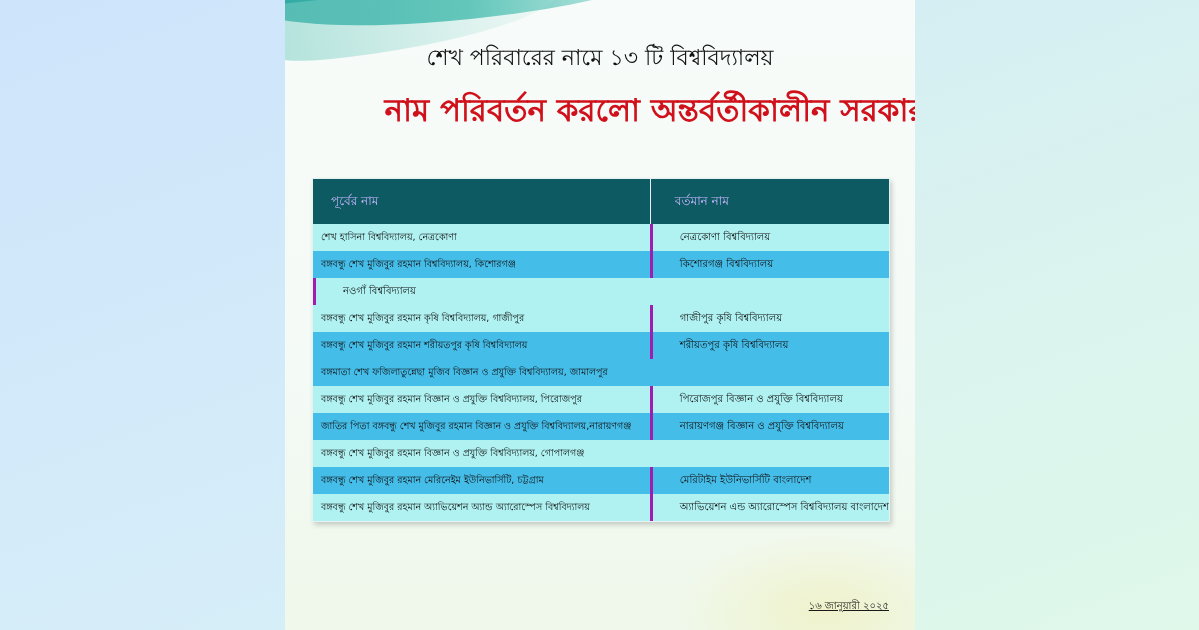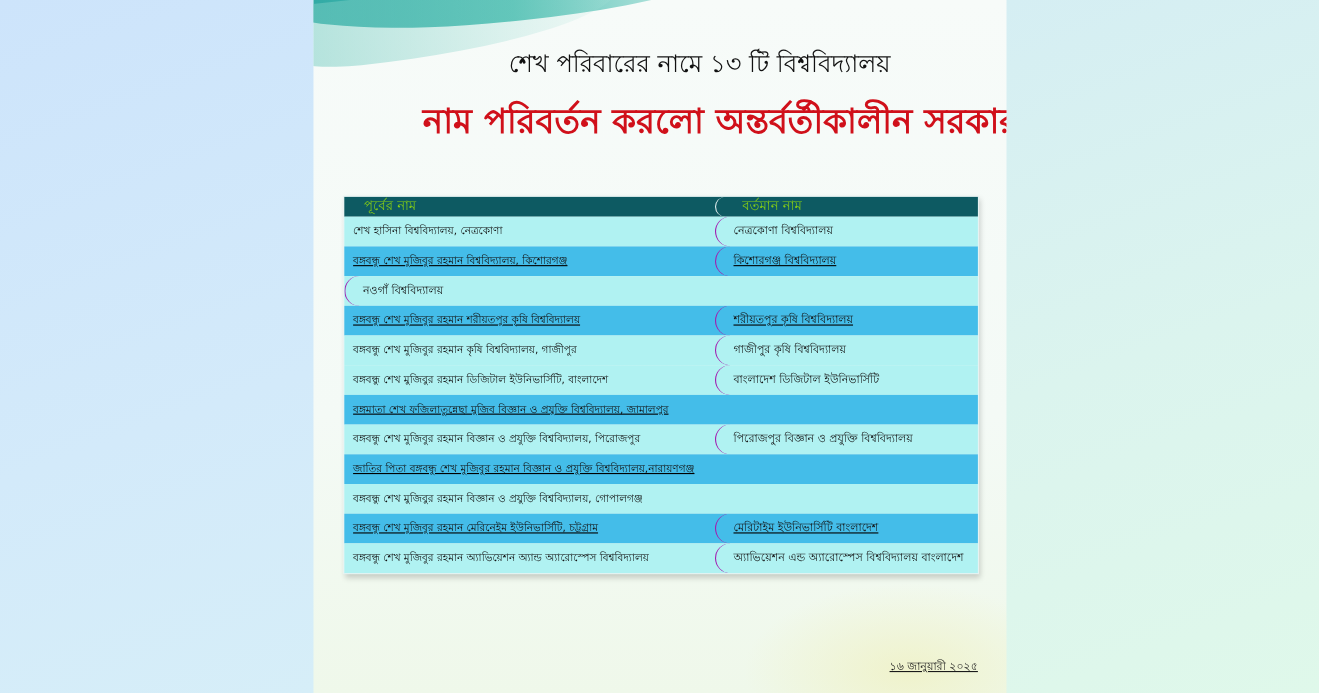--- a/index.html
+++ b/index.html
@@ -33,48 +33,48 @@
     border-radius: 0 0 80% 20%;
     background: linear-gradient(90deg, rgba(120,205,195,0.55), rgba(200,240,230,0.1));
     transform: rotate(-6deg);
   }
   .card .glow-bottom {
     position: absolute; right: -60px; bottom: -60px; width: 300px; height: 160px;
     background: radial-gradient(ellipse at center, rgba(240,240,190,0.7), rgba(240,248,220,0) 70%);
   }
   .title-1 {
     position: absolute; left: 0; top: 40px; width: 630px; text-align: center;
-    font-size: 22px; color: #111; font-weight: normal; margin-left: 36px;
+    font-size: 22px; color: #111; font-weight: normal;
   }
   .title-2 {
     position: absolute; left: 0; top: 86px; width: 740px; text-align: center;
     font-size: 31px; color: #d0101a; font-weight: bold;
   }
   .table-wrap {
     position: absolute; left: 27px; top: 178px; width: 578px;
     box-shadow: 2px 3px 5px rgba(0,0,0,0.18);
     border: 1px solid #e6f2f2;
   }
   .thead {
-    display: flex; height: 18px; background: #0d5a62; color: #84cc16;
+    display: flex; height: 45px; background: #0d5a62; color: #c4b5fd;
   }
   .thead .th {
     display: flex; align-items: center; font-size: 12px; padding-left: 18px;
   }
   .col-old { width: 338px; }
-  .col-new { width: 240px; border-left: 1px solid #e6f2f2; border-radius: 14px; }
+  .col-new { width: 240px; border-left: 1px solid #e6f2f2; }
   .thead .th.col-new { padding-left: 24px; }
   .row { display: flex; height: 27px; }
   .row.light { background: #b0f2f2; }
-  .row.dark { background: #44bde9; text-decoration: underline; }
+  .row.dark { background: #44bde9; }
   .row .td {
     display: flex; align-items: center; font-size: 9.5px; color: #121212;
     padding-left: 8px; white-space: nowrap; overflow: hidden;
   }
-  .row .td.col-new { padding-left: 16px; border-left: 1px solid #a21caf; font-size: 10px; }
+  .row .td.col-new { padding-left: 27px; border-left: 3px solid #a21caf; font-size: 10px; }
   .date {
     position: absolute; right: 26px; top: 598px; font-size: 10px; color: #1a1a1a; text-decoration: underline;
   }
 </style>
 </head>
 <body>
 
 <div class="side-left"></div>
 <div class="side-right"></div>
 
@@ -96,41 +96,38 @@
       <div class="td col-old">শেখ হাসিনা বিশ্ববিদ্যালয়, নেত্রকোণা</div>
       <div class="td col-new">নেত্রকোণা বিশ্ববিদ্যালয়</div>
     </div>
     <div class="row dark">
       <div class="td col-old">বঙ্গবন্ধু শেখ মুজিবুর রহমান বিশ্ববিদ্যালয়, কিশোরগঞ্জ</div>
       <div class="td col-new">কিশোরগঞ্জ বিশ্ববিদ্যালয়</div>
     </div>
     <div class="row light">
       <div class="td col-new">নওগাঁ বিশ্ববিদ্যালয়</div>
     </div>
-    <div class="row dark">
-      <div class="td col-old">বঙ্গবন্ধু শেখ মুজিবুর রহমান শরীয়তপুর কৃষি বিশ্ববিদ্যালয়</div>
-      <div class="td col-new">শরীয়তপুর কৃষি বিশ্ববিদ্যালয়</div>
-    </div>
     <div class="row light">
       <div class="td col-old">বঙ্গবন্ধু শেখ মুজিবুর রহমান কৃষি বিশ্ববিদ্যালয়, গাজীপুর</div>
       <div class="td col-new">গাজীপুর কৃষি বিশ্ববিদ্যালয়</div>
     </div>
-    <div class="row light">
-      <div class="td col-old">বঙ্গবন্ধু শেখ মুজিবুর রহমান ডিজিটাল ইউনিভার্সিটি, বাংলাদেশ</div>
-      <div class="td col-new">বাংলাদেশ ডিজিটাল ইউনিভার্সিটি</div>
+    <div class="row dark">
+      <div class="td col-old">বঙ্গবন্ধু শেখ মুজিবুর রহমান শরীয়তপুর কৃষি বিশ্ববিদ্যালয়</div>
+      <div class="td col-new">শরীয়তপুর কৃষি বিশ্ববিদ্যালয়</div>
     </div>
     <div class="row dark">
       <div class="td col-old">বঙ্গমাতা শেখ ফজিলাতুন্নেছা মুজিব বিজ্ঞান ও প্রযুক্তি বিশ্ববিদ্যালয়, জামালপুর</div>
     </div>
     <div class="row light">
       <div class="td col-old">বঙ্গবন্ধু শেখ মুজিবুর রহমান বিজ্ঞান ও প্রযুক্তি বিশ্ববিদ্যালয়, পিরোজপুর</div>
       <div class="td col-new">পিরোজপুর  বিজ্ঞান ও প্রযুক্তি বিশ্ববিদ্যালয়</div>
     </div>
     <div class="row dark">
       <div class="td col-old">জাতির পিতা বঙ্গবন্ধু শেখ মুজিবুর রহমান বিজ্ঞান ও প্রযুক্তি বিশ্ববিদ্যালয়,নারায়ণগঞ্জ</div>
+      <div class="td col-new">নারায়ণগঞ্জ বিজ্ঞান ও প্রযুক্তি বিশ্ববিদ্যালয়</div>
     </div>
     <div class="row light">
       <div class="td col-old">বঙ্গবন্ধু শেখ মুজিবুর রহমান বিজ্ঞান ও প্রযুক্তি বিশ্ববিদ্যালয়, গোপালগঞ্জ</div>
     </div>
     <div class="row dark">
       <div class="td col-old">বঙ্গবন্ধু শেখ মুজিবুর রহমান মেরিনেইম ইউনিভার্সিটি, চট্টগ্রাম</div>
       <div class="td col-new">মেরিটাইম ইউনিভার্সিটি বাংলাদেশ</div>
     </div>
     <div class="row light">
       <div class="td col-old">বঙ্গবন্ধু শেখ মুজিবুর রহমান অ্যাভিয়েশন অ্যান্ড অ্যারোস্পেস বিশ্ববিদ্যালয়</div>

